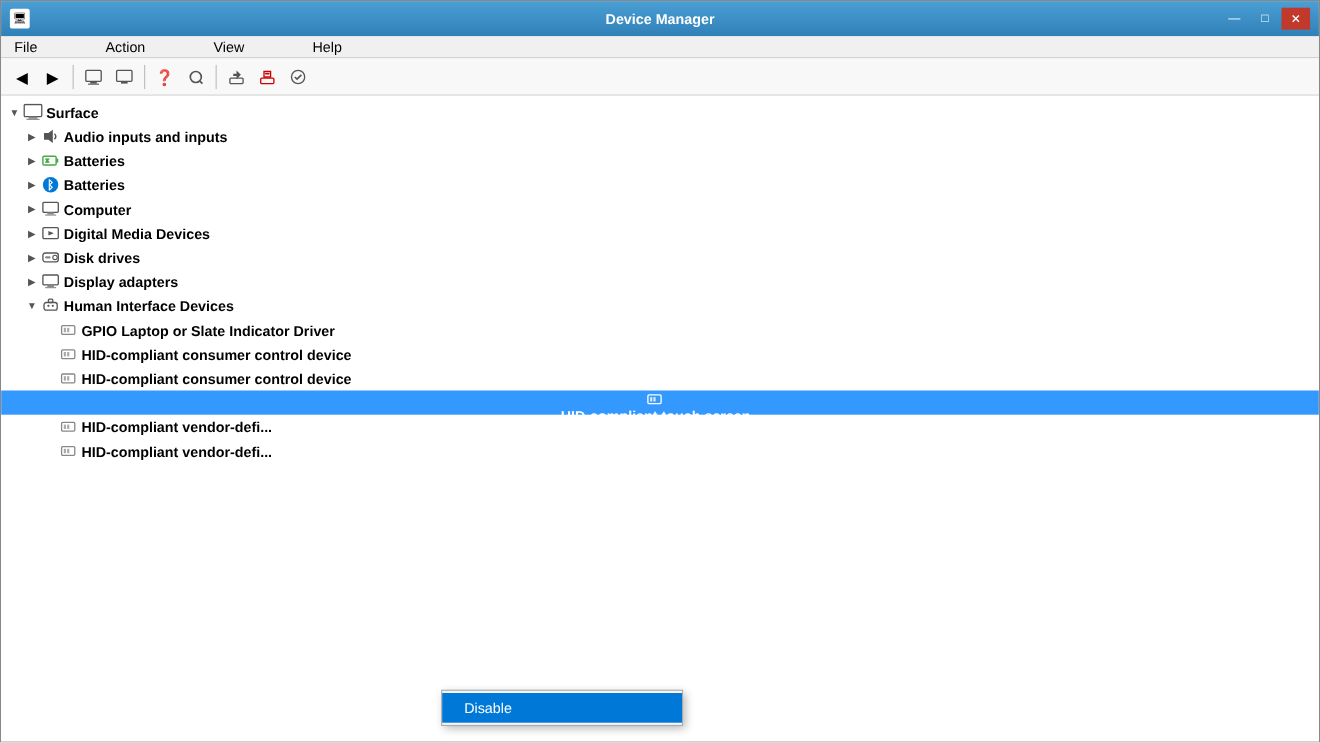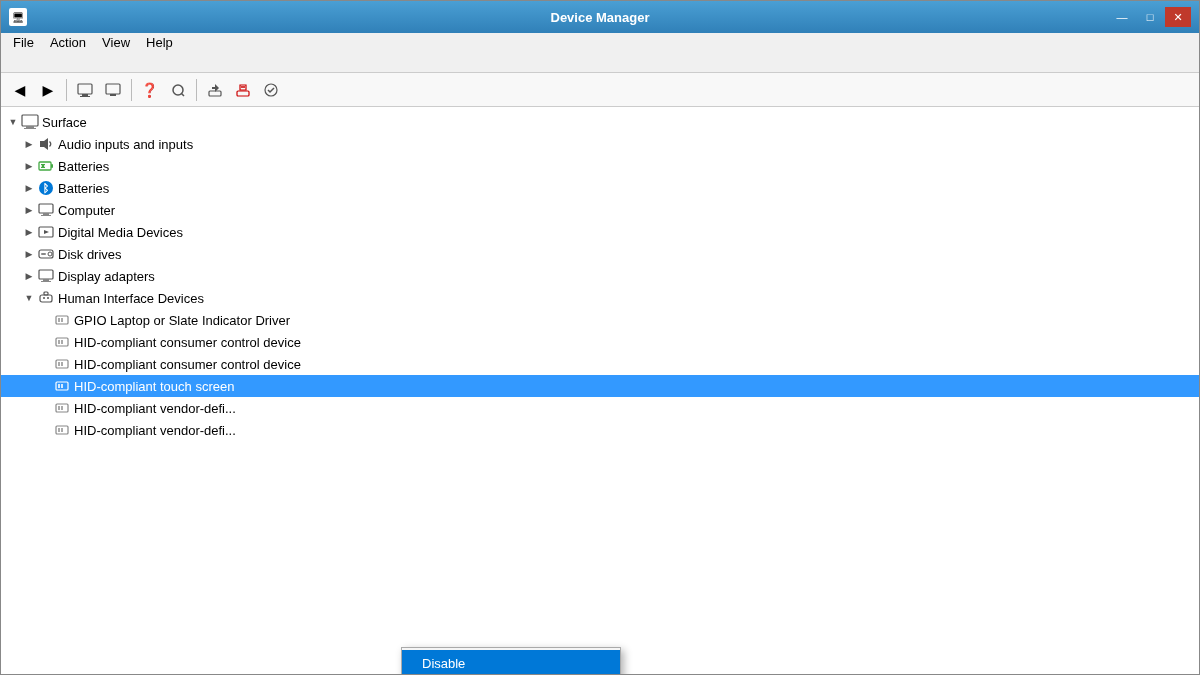--- a/index.html
+++ b/index.html
@@ -73,27 +73,28 @@
       align-items: center;
       justify-content: center;
       font-size: 11px;
       color: white;
       background: transparent;
     }
     .title-btn.close { background: #c0392b; }
 
     
     .menu-bar {
-      height: 40px;
+      height: 20px;
       background: #f0f0f0;
       border-bottom: 1px solid #ccc;
       display: flex;
-      align-items: flex-start;
+      align-items: flex-end;
       padding: 0 4px;
       flex-shrink: 0;
+      gap: 46px;
     }
 
     .menu-item {
       padding: 2px 8px;
       cursor: pointer;
       font-size: 13px;
       border-radius: 2px;
     }
 
     
@@ -154,21 +155,21 @@
       white-space: nowrap;
     }
 
     .tree-row {
       display: flex;
       align-items: center;
       height: 22px;
       padding-right: 8px;
       cursor: default;
     }
-    .tree-row.selected { background: #3399ff; color: white; }
+    .tree-row.selected { background: #3399ff; color: white; flex-direction: column; }
 
     .indent {
       display: inline-block;
       flex-shrink: 0;
     }
 
     .expander {
       width: 16px;
       height: 16px;
       display: inline-flex;
@@ -185,20 +186,21 @@
       display: inline-flex;
       align-items: center;
       justify-content: center;
       margin-right: 3px;
       font-size: 13px;
       flex-shrink: 0;
     }
 
     .node-label {
       font-size: 13px;
+      font-weight: bold;
     }
 
     
     .context-menu {
       position: absolute;
       background: #f5f5f5;
       border: 1px solid #aaa;
       box-shadow: 3px 3px 8px rgba(0,0,0,0.3);
       z-index: 1000;
       min-width: 220px;

